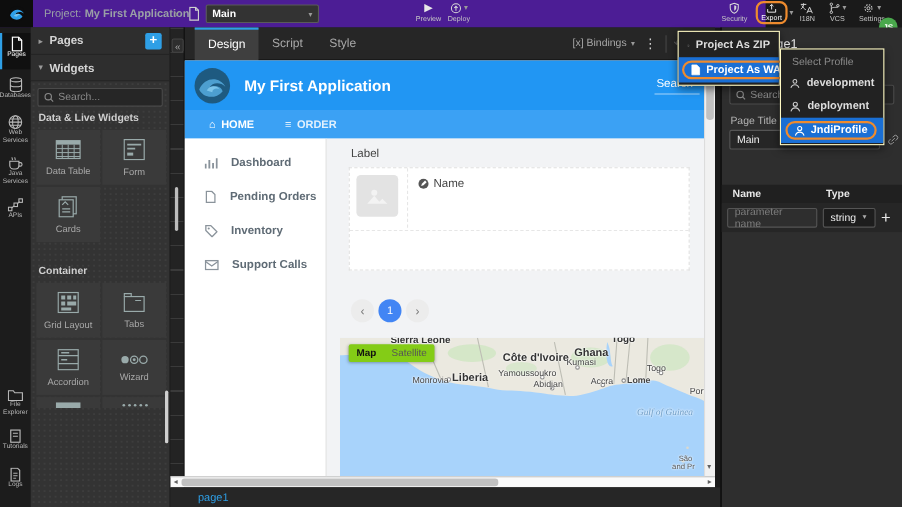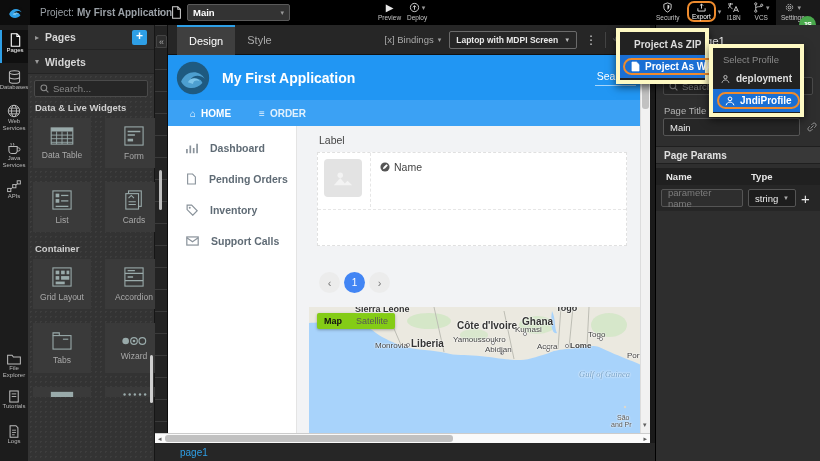--- a/index.html
+++ b/index.html
@@ -2,21 +2,21 @@
 <html><head>
 <meta charset="utf-8">
 <style>
   *{margin:0;padding:0;box-sizing:border-box;font-family:"Liberation Sans","DejaVu Sans",sans-serif}
   body{background:#111}
   #stage{position:relative;width:820px;height:461px;overflow:hidden;background:#1a1a1a;font-size:11px}
   .abs{position:absolute}
   .row{display:flex;align-items:center}
   svg{display:block}
   
-  .topbar{left:0;top:0;width:776px;height:25px;background:#000000;color:#ccc}
+  .topbar{left:0;top:0;width:696px;height:25px;background:#4c1d95;color:#ccc}
   .logo-box{left:0;top:0;width:30px;height:25px;background:#0d0d0d;display:flex;align-items:center;justify-content:center}
   .proj{color:#9aa0a6;font-size:10px}
   .crumb{color:#888;font-size:12px}
   .select-dark{background:#333;border:1px solid #5a5a5a;border-radius:2px;color:#fff;font-size:9.5px;font-weight:bold;display:flex;align-items:center;justify-content:space-between;padding:0 5px}
   .tb-btn{display:flex;flex-direction:column;align-items:center;justify-content:center;color:#c6c6c6;font-size:6.5px;line-height:1.1;cursor:pointer}
   .tb-btn .lab{margin-top:1px;white-space:nowrap}
   .caret{color:#9a9a9a;font-size:7px}
   .orange-box{border:2px solid #ee8b2e;border-radius:7px;padding:0 3px}
   .avatar{width:17px;height:17px;border-radius:50%;background:#49a84c;color:#fff;font-size:7.5px;font-weight:bold;display:flex;align-items:center;justify-content:center}
   
@@ -24,21 +24,21 @@
   .act-item{width:28px;display:flex;flex-direction:column;align-items:center;color:#b9b9b9;font-size:6px;text-align:center;line-height:1.2;padding-top:3px;cursor:pointer}
   .act-item.active{background:#101010;border-left:2px solid #2e9fe6;color:#fff}
   
   .lpanel{left:28px;top:25px;width:127px;height:436px;background:#2e2e2e;border-right:1px solid #161616}
   .sec-row{display:flex;align-items:center;color:#d6d6d6;font-size:10.5px;font-weight:bold;padding:0 7px;background:#2e2e2e;border-bottom:1px solid #242424;cursor:pointer}
   .sec-row .tri{color:#9a9a9a;font-size:8px;margin-right:6px}
   .plus-btn{width:15px;height:15px;background:#2e9fe6;border-radius:2px;color:#fff;font-size:12px;line-height:13px;text-align:center;cursor:pointer}
   .search-box{background:#262626;border:1px solid #4a4a4a;border-radius:2px;color:#8a8a8a;font-size:9.5px;display:flex;align-items:center;padding:0 5px;gap:4px}
   .dots-bg{background-color:#333;background-image:radial-gradient(#3d3d3d 1px,transparent 1px);background-size:5px 5px}
   .grp-title{color:#cfcfcf;font-size:9.5px;font-weight:bold;padding:5px 7px}
-  .tile-grid{display:grid;grid-template-columns:58px 58px;gap:14px}
+  .tile-grid{display:grid;grid-template-columns:58px 58px;gap:2px}
   .tile{background:#3a3a3a;height:50px;display:flex;flex-direction:column;align-items:center;justify-content:center;gap:5px;cursor:grab}
   .tile .tlab{color:#a9a9a9;font-size:8.5px;white-space:nowrap}
   .tile.cut{height:10px;overflow:hidden;justify-content:flex-start;padding-top:4px}
   
   .gutter{left:155px;top:25px;width:13px;height:436px;background:#232323;border-right:1px solid #0c0c0c;background-image:repeating-linear-gradient(to bottom,#3a3a3a 0 1px,transparent 1px 22px)}
   .collapse{color:#aaa;font-size:9px;background:#2e2e2e;border:1px solid #444;border-radius:2px;width:11px;height:13px;text-align:center;line-height:12px;cursor:pointer}
   
   .toolbar{left:168px;top:25px;width:482px;height:30px;background:#262626;border-bottom:1px solid #111}
   .dtab{height:30px;display:flex;align-items:center;padding:0 12px;color:#a9a9a9;font-size:11px;cursor:pointer}
   .dtab.active{background:#3f3f3f;color:#fff;border-top:2px solid #2e9fe6}
@@ -67,21 +67,21 @@
   .statusbar{left:155px;top:443px;width:500px;height:18px;background:#262626;display:flex;align-items:center;padding-left:25px}
   .statusbar span{color:#2e9fe6;font-size:10px;cursor:pointer}
   
   .rpanel{left:655px;top:25px;width:165px;height:436px;background:#2e2e2e;border-left:1px solid #000;color:#ccc}
   .rp-label{color:#b5b5b5;font-size:9.5px}
   .rp-input{background:#262626;border:1px solid #555;border-radius:2px;color:#eee;font-size:9.5px;display:flex;align-items:center;padding:0 6px}
   .rp-sechead{background:#383838;border-top:1px solid #1f1f1f;border-bottom:1px solid #1f1f1f;color:#e0e0e0;font-weight:bold;font-size:10px;display:flex;align-items:center;padding-left:8px}
   .rp-thead{background:#202020;color:#e8e8e8;font-weight:bold;font-size:9.5px;display:flex;align-items:center}
   .ph{color:#7d7d7d;font-weight:normal}
   
-  .menu{background:#222;border:4px solid #fef9c3;box-shadow:0 3px 8px rgba(0,0,0,.6);z-index:50}
+  .menu{background:#222;border:1px solid #fef9c3;box-shadow:0 3px 8px rgba(0,0,0,.6);z-index:50}
   .menu-row{display:flex;align-items:center;gap:6px;padding:0 8px;height:21px;color:#ddd;font-size:10px;font-weight:bold;cursor:pointer;white-space:nowrap}
   .menu-row.hl{background:#1a6fd4;color:#fff}
   .menu-hdr{color:#8a8a8a;font-size:9.5px;padding:5px 10px 3px}
   .oline{border:2px solid #ee8b2e;border-radius:9px;display:flex;align-items:center;gap:5px;padding:0 6px;height:17px}
 </style>
 </head>
 <body>
 
 <div id="stage">
 
@@ -263,68 +263,57 @@
         <div class="tile">
           <svg width="20" height="20" viewBox="0 0 22 22">
               <rect x="1" y="1" width="20" height="20" fill="none" stroke="#9aa" stroke-width="1.2"></rect>
               <path d="M4 6h14M4 10h8" stroke="#9aa" stroke-width="1.6"></path>
               <rect x="4" y="14" width="6" height="3" fill="#9aa"></rect>
             </svg>
           <span class="tlab">Form</span>
         </div>
         <div class="tile">
           <svg width="20" height="20" viewBox="0 0 22 22">
-              <rect x="1" y="1" width="20" height="20" fill="none" stroke="#9aa" stroke-width="1.2"></rect>
-              <rect x="4" y="4" width="4" height="4" fill="#9aa"></rect>
-              <path d="M10 6h8" stroke="#9aa" stroke-width="1.4"></path>
-              <rect x="4" y="10" width="4" height="4" fill="#9aa"></rect>
-              <path d="M10 12h8" stroke="#9aa" stroke-width="1.4"></path>
-              <path d="M4 18h14" stroke="#9aa" stroke-width="1.4"></path>
-            </svg>
-          <span class="tlab">List</span>
-        </div>
-        <div class="tile">
-          <svg width="20" height="20" viewBox="0 0 22 22">
               <rect x="5" y="1" width="14" height="17" fill="none" stroke="#9aa" stroke-width="1.2"></rect>
               <rect x="2" y="4" width="14" height="17" fill="#3a3a3a" stroke="#9aa" stroke-width="1.2"></rect>
               <path d="M5 9l3-3 3 3" fill="none" stroke="#9aa" stroke-width="1.2"></path>
               <path d="M5 13h8M5 16h8" stroke="#9aa" stroke-width="1.2"></path>
             </svg>
           <span class="tlab">Cards</span>
         </div>
       </div>
-      <div class="grp-title" style="margin-top:6px">Container</div>
+      <div class="grp-title" style="margin-top:16px">Container</div>
       <div class="tile-grid" style="margin-left:5px">
         <div class="tile">
           <svg width="20" height="20" viewBox="0 0 22 22">
               <rect x="1" y="1" width="20" height="20" fill="none" stroke="#9aa" stroke-width="1.2"></rect>
               <rect x="4" y="4" width="4" height="4" fill="#9aa"></rect>
               <rect x="10" y="4" width="4" height="4" fill="#9aa"></rect>
               <rect x="16" y="4" width="3" height="4" fill="#9aa"></rect>
               <rect x="4" y="10" width="4" height="4" fill="#9aa"></rect>
               <rect x="10" y="10" width="9" height="4" fill="#9aa"></rect>
               <rect x="4" y="16" width="10" height="3" fill="#9aa"></rect>
             </svg>
           <span class="tlab">Grid Layout</span>
         </div>
         <div class="tile">
+          <svg width="20" height="18" viewBox="0 0 22 20">
+              <rect x="1" y="4" width="20" height="15" fill="none" stroke="#9aa" stroke-width="1.2"></rect>
+              <path d="M1 4V1h7v3M8 1v3" fill="none" stroke="#9aa" stroke-width="1.2"></path>
+              <path d="M12 8h6" stroke="#9aa" stroke-width="1.2"></path>
+            </svg>
+          <span class="tlab">Tabs</span>
+        </div>
+        <div class="tile">
           <svg width="20" height="20" viewBox="0 0 22 22">
               <rect x="1" y="1" width="20" height="20" fill="none" stroke="#9aa" stroke-width="1.2"></rect>
               <path d="M1 7h20M1 15h20" stroke="#9aa" stroke-width="1.2"></path>
               <path d="M4 4h8M4 11h6" stroke="#9aa" stroke-width="1.4"></path>
             </svg>
           <span class="tlab">Accordion</span>
-        </div>
-        <div class="tile">
-          <svg width="20" height="18" viewBox="0 0 22 20">
-              <rect x="1" y="4" width="20" height="15" fill="none" stroke="#9aa" stroke-width="1.2"></rect>
-              <path d="M1 4V1h7v3M8 1v3" fill="none" stroke="#9aa" stroke-width="1.2"></path>
-              <path d="M12 8h6" stroke="#9aa" stroke-width="1.2"></path>
-            </svg>
-          <span class="tlab">Tabs</span>
         </div>
         <div class="tile">
           <svg width="26" height="10" viewBox="0 0 30 12">
               <circle cx="5" cy="6" r="4" fill="#9aa"></circle>
               <circle cx="15" cy="6" r="4" fill="none" stroke="#9aa" stroke-width="1.4"></circle>
               <circle cx="15" cy="6" r="1.6" fill="#9aa"></circle>
               <circle cx="25" cy="6" r="4" fill="none" stroke="#9aa" stroke-width="1.4"></circle>
             </svg>
           <span class="tlab">Wizard</span>
         </div>
@@ -349,29 +338,26 @@
   </div>
 
   <div class="abs gutter">
     <div class="abs collapse" style="left:1px;top:10px">«</div>
     <div class="abs" style="left:4px;top:145px;width:3px;height:40px;background:#bdbdbd;border-radius:2px"></div>
   </div>
 
   <div class="abs toolbar row">
     <div style="width:9px"></div>
     <div class="dtab active">Design</div>
+    <div class="dtab">Script</div>
     <div class="dtab">Style</div>
     <span style="flex:1"></span>
     <div class="row" style="gap:4px;color:#a9a9a9;font-size:9.5px">
       <span>[x] Bindings</span>
       <span class="caret">▾</span>
-    </div>
-    <div class="dev-select" style="margin-left:8px">
-      <span>Laptop with MDPI Screen</span>
-      <span style="font-size:6px;color:#bbb">▼</span>
     </div>
     <span style="margin:0 8px;color:#d0d0d0;font-size:12px;letter-spacing:0">⋮</span>
     <span style="border-left:1px solid #444;height:16px"></span>
     <span style="margin:0 6px;color:#5a5a5a;font-size:13px">↶</span>
     <span style="margin-right:10px;color:#5a5a5a;font-size:13px">↷</span>
   </div>
 
   <div class="abs canvas">
 
     <div class="abs app-header">
@@ -526,21 +512,20 @@
         </svg>
       <span>Search...</span>
     </div>
     <div class="abs rp-label" style="left:8px;top:80px">Page Title</div>
     <div class="rp-input abs" style="left:7px;top:93px;width:137px;height:18px">
       <span>Main</span>
     </div>
     <svg class="abs" style="left:150px;top:96px" width="12" height="12" viewBox="0 0 24 24">
         <path d="M9 15l6-6M7.5 10.5l-2.5 2.5a4 4 0 005.7 5.7l2.5-2.5M16.5 13.5l2.5-2.5a4 4 0 00-5.7-5.7l-2.5 2.5" fill="none" stroke="#9a9a9a" stroke-width="1.8"></path>
       </svg>
-    <div class="rp-sechead abs" style="left:0;top:121px;width:165px;height:18px">Page Params</div>
     <div class="rp-thead abs" style="left:0;top:143px;width:165px;height:17px">
       <span style="margin-left:10px;width:85px">Name</span>
       <span>Type</span>
     </div>
     <div class="abs row" style="left:0;top:160px;width:165px;height:26px;background:#262626;padding:0 5px;gap:5px">
       <div class="rp-input" style="width:82px;height:18px;background:#2e2e2e">
         <span class="ph">parameter name</span>
       </div>
       <div class="rp-input" style="width:48px;height:18px;background:#1d1d1d;justify-content:space-between">
         <span>string</span>
@@ -569,20 +554,27 @@
     </div>
   </div>
 
   <div class="abs menu" style="left:709px;top:44px;width:95px;padding:1px 0">
     <div class="menu-hdr">Select Profile</div>
     <div class="menu-row" style="font-weight:bold">
       <svg width="10" height="10" viewBox="0 0 14 14">
           <circle cx="7" cy="4" r="2.6" fill="none" stroke="#ccc" stroke-width="1.4"></circle>
           <path d="M1.5 13c.8-3 3-4.5 5.5-4.5S11.7 10 12.5 13" fill="none" stroke="#ccc" stroke-width="1.4"></path>
         </svg>
+      <span>development</span>
+    </div>
+    <div class="menu-row" style="font-weight:bold">
+      <svg width="10" height="10" viewBox="0 0 14 14">
+          <circle cx="7" cy="4" r="2.6" fill="none" stroke="#ccc" stroke-width="1.4"></circle>
+          <path d="M1.5 13c.8-3 3-4.5 5.5-4.5S11.7 10 12.5 13" fill="none" stroke="#ccc" stroke-width="1.4"></path>
+        </svg>
       <span>deployment</span>
     </div>
     <div class="menu-row hl" style="height:23px;padding:0 4px">
       <span class="oline">
         <svg width="10" height="10" viewBox="0 0 14 14">
             <circle cx="7" cy="4" r="2.6" fill="none" stroke="#fff" stroke-width="1.4"></circle>
             <path d="M1.5 13c.8-3 3-4.5 5.5-4.5S11.7 10 12.5 13" fill="none" stroke="#fff" stroke-width="1.4"></path>
           </svg>
         <span>JndiProfile</span>
       </span>

